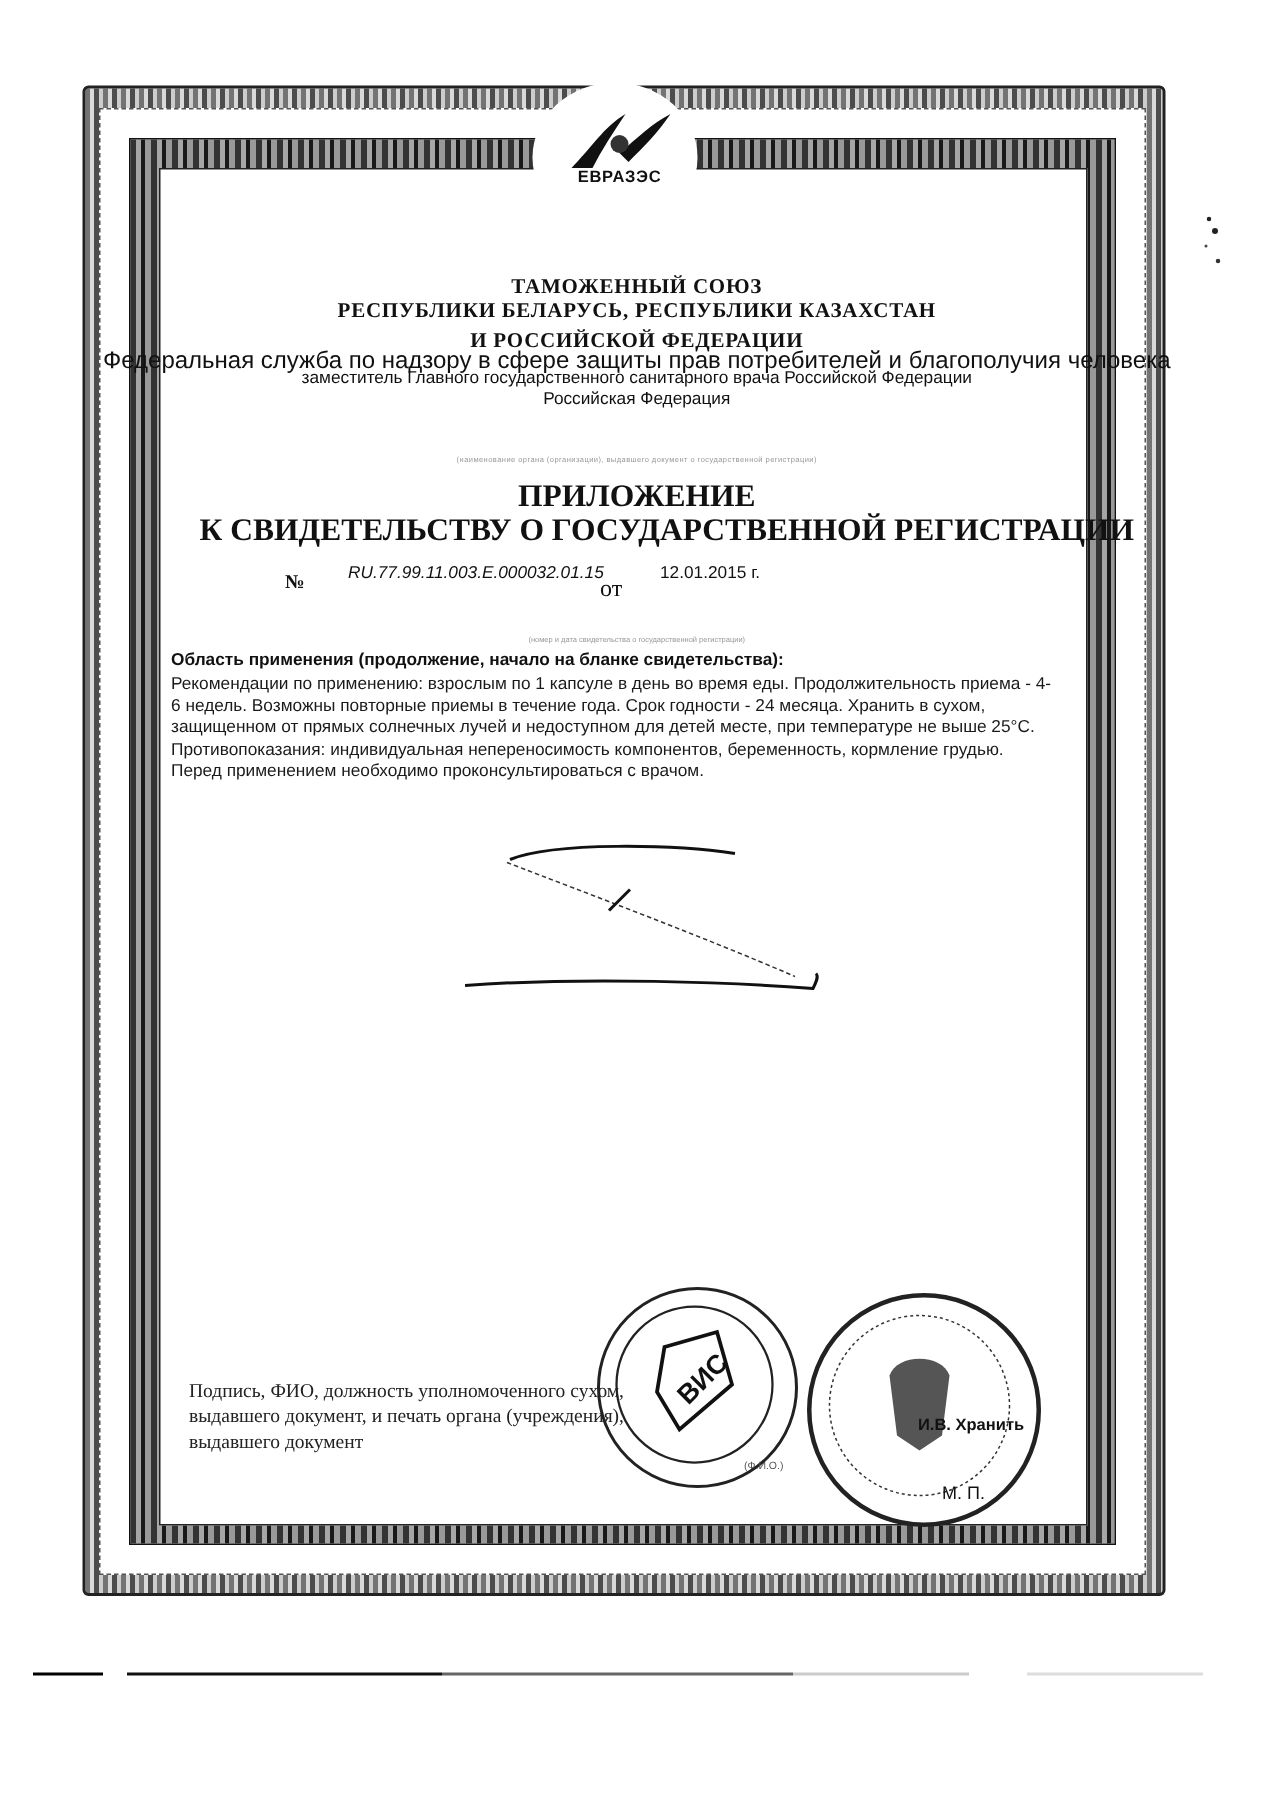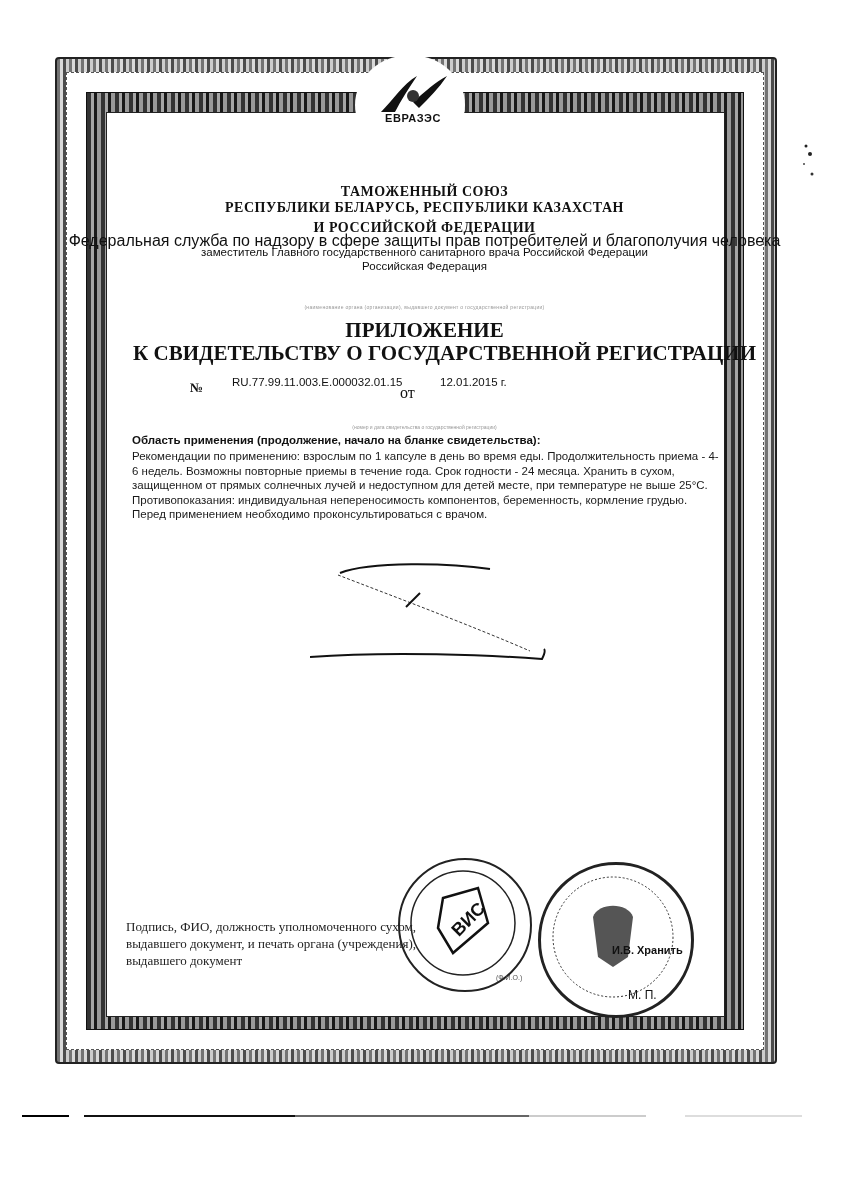--- a/index.html
+++ b/index.html
@@ -32,26 +32,26 @@
   .h-union2 { top:200px; font-size:14px; font-weight:bold; letter-spacing:0.5px; }
   .h-union3 { top:220px; font-size:14px; font-weight:bold; letter-spacing:0.5px; }
   .svc1 { top:232px; font-size:16px; }
   .svc2 { top:246px; font-size:11.5px; }
   .svc3 { top:260px; font-size:11.5px; }
   .faint { top:304px; font-size:5px; color:#999; letter-spacing:0.3px; }
   .title1 { top:318px; font-size:21px; font-weight:bold; }
   .title2 { top:341px; font-size:21px; font-weight:bold;padding-left:20px; }
   .regrow { position:absolute; top:376px; left:0; width:849px; font-size:11.5px; }
   .reg-no-sign { position:absolute; left:190px; top:4px; font-family:"Liberation Serif", serif; font-size:13px; font-weight:bold; }
-  .reg-no { position:absolute; left:232px; top:0; }
+  .reg-no { position:absolute; left:232px; top:0;font-style:italic; }
   .reg-ot { position:absolute; left:400px; top:8px; font-family:"Liberation Serif", serif; font-size:16px; }
   .reg-date { position:absolute; left:440px; top:0; }
   .faint2 { top:424px; font-size:5px; color:#999; }
 
-  .section { position:absolute; left:132px; top:434px; width:590px; }
+  .section { position:absolute; left:114px; top:434px; width:590px; }
   .section-title { font-weight:bold; font-size:11.5px; margin-bottom:3px; }
   .section-body { font-size:11.5px; line-height:14.6px; color:#1a1a1a; }
 
   .signature { position:absolute; left:310px; top:555px; }
 
   .sign-label { position:absolute; left:126px; top:918px; width:290px; font-family:"Liberation Serif", serif; font-size:13px; line-height:17px; color:#222; text-align:justify; }
 
   .stamp { position:absolute; border-radius:50%; border:2px solid #222; }
   .stamp1 { left:398px; top:858px; width:130px; height:130px; }
   .stamp2 { left:538px; top:862px; width:150px; height:150px; border-width:3px; }

